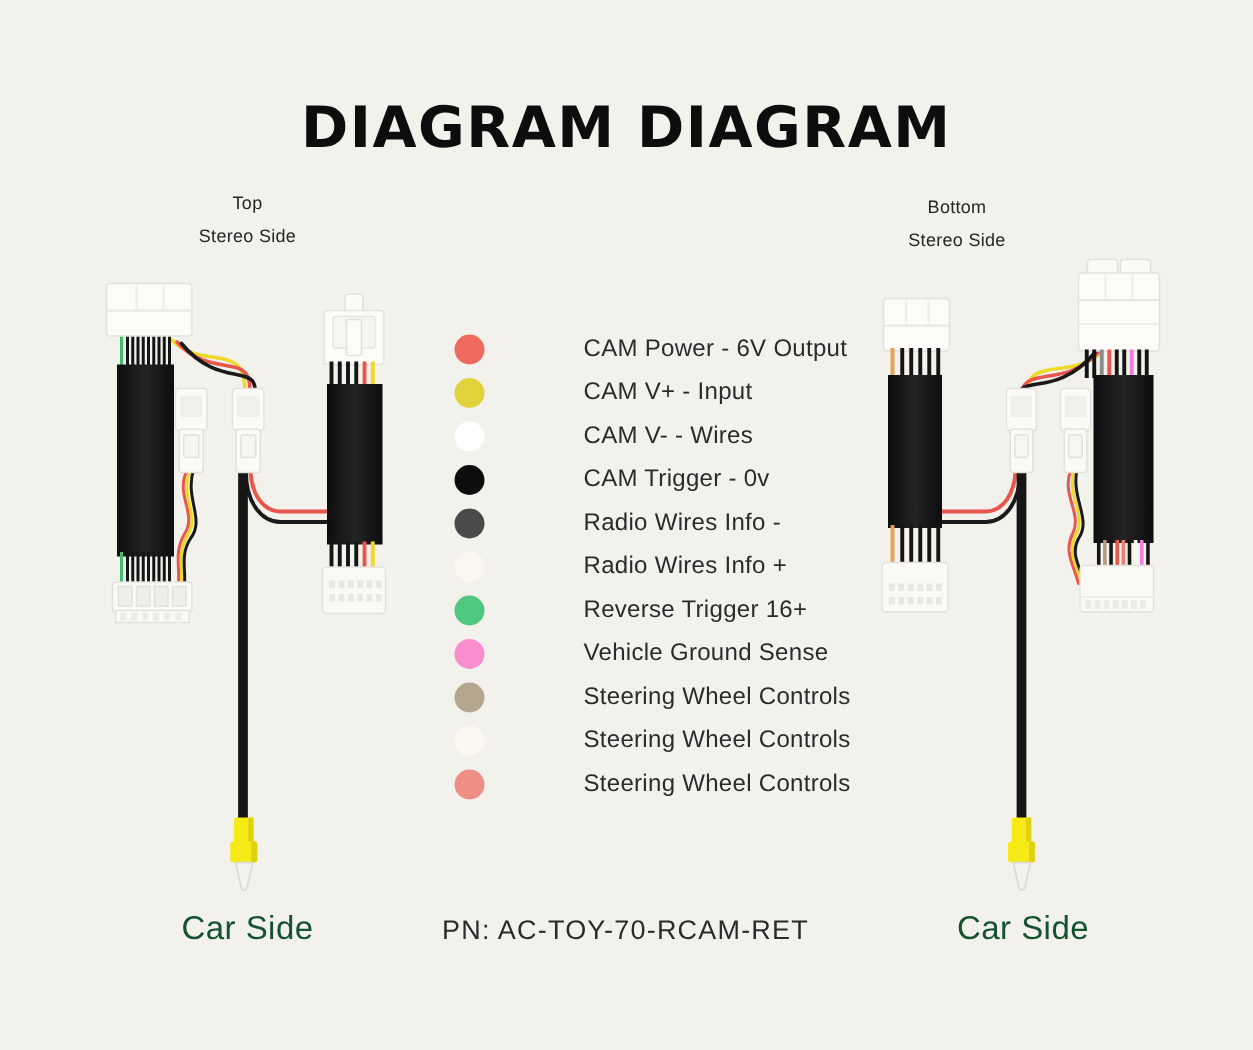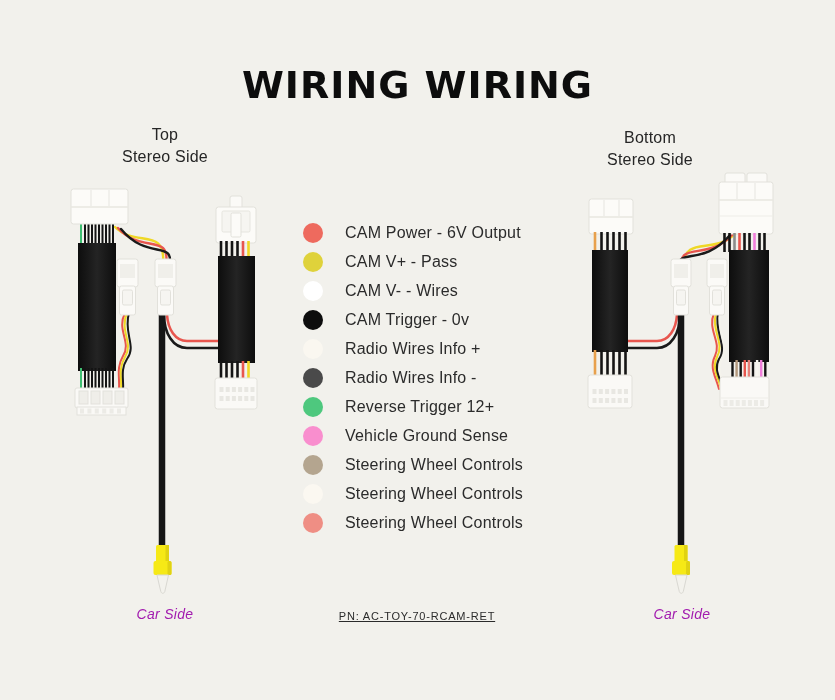--- a/index.html
+++ b/index.html
@@ -8,44 +8,44 @@
     background:#F2F1EC;
     font-family:"Liberation Sans",sans-serif;color:#2D2D2D;
   }
   .page-title{
     position:absolute;top:63px;left:0;right:0;text-align:center;
     font-family:"DejaVu Sans",sans-serif;font-weight:bold;
     font-size:38px;letter-spacing:1px;color:#0D0D0D;white-space:nowrap;
   }
   .side-label{
     position:absolute;width:180px;text-align:center;
-    font-size:16px;line-height:22px;color:#262626;letter-spacing:.2px;
+    font-size:12px;line-height:22px;color:#262626;letter-spacing:.2px;
   }
   .side-label.left{left:75px;top:124px;}
-  .side-label.right{left:560px;top:127px;}
+  .side-label.right{left:548px;top:127px;}
   .legend{position:absolute;left:303px;top:218px;}
   .legend-row{display:flex;align-items:center;height:29px;}
   .legend-dot{width:20px;height:20px;border-radius:50%;margin-right:22px;flex:none;}
-  .legend-label{font-size:16px;letter-spacing:.2px;color:#2B2B2B;white-space:nowrap;}
+  .legend-label{font-size:16px;letter-spacing:.2px;color:#2B2B2B;white-space:nowrap;margin-left:44px;}
   .car-label{
     position:absolute;width:160px;text-align:center;top:606px;
-    font-size:14px;color:#a21caf;letter-spacing:.3px;font-style:italic;
+    font-size:22px;color:#14532d;letter-spacing:.3px;
   }
   .car-label.left{left:85px;}
   .car-label.right{left:602px;}
   .part-number{
     position:absolute;top:610px;left:217px;width:400px;text-align:center;
-    font-size:11px;letter-spacing:.8px;color:#2B2B2B;white-space:nowrap;text-decoration:underline;
+    font-size:18px;letter-spacing:.8px;color:#2B2B2B;white-space:nowrap;
   }
   svg{position:absolute;display:block;}
 </style>
 </head>
 <body style="background: rgb(242, 241, 236);">
 
-<div class="page-title">WIRING WIRING</div>
+<div class="page-title">DIAGRAM DIAGRAM</div>
 
 <div class="side-label left">
   <div>Top</div>
   <div>Stereo Side</div>
 </div>
 <div class="side-label right">
   <div>Bottom</div>
   <div>Stereo Side</div>
 </div>
 
@@ -325,41 +325,41 @@
 </svg>
 
 <div class="legend">
 
 <div class="legend-row">
     <span class="legend-dot" style="background: rgb(238, 106, 94);"></span>
     <span class="legend-label">CAM Power - 6V Output</span>
   </div>
     <div class="legend-row">
     <span class="legend-dot" style="background: rgb(223, 210, 59);"></span>
-    <span class="legend-label">CAM V+ - Pass</span>
+    <span class="legend-label">CAM V+ - Input</span>
   </div>
     <div class="legend-row">
     <span class="legend-dot" style="background: rgb(255, 255, 255);"></span>
     <span class="legend-label">CAM V- - Wires</span>
   </div>
     <div class="legend-row">
     <span class="legend-dot" style="background: rgb(13, 13, 13);"></span>
     <span class="legend-label">CAM Trigger - 0v</span>
   </div>
     <div class="legend-row">
+    <span class="legend-dot" style="background: rgb(74, 74, 74);"></span>
+    <span class="legend-label">Radio Wires Info -</span>
+  </div>
+    <div class="legend-row">
     <span class="legend-dot" style="background: rgb(250, 247, 240);"></span>
     <span class="legend-label">Radio Wires Info +</span>
   </div>
     <div class="legend-row">
-    <span class="legend-dot" style="background: rgb(74, 74, 74);"></span>
-    <span class="legend-label">Radio Wires Info -</span>
-  </div>
-    <div class="legend-row">
     <span class="legend-dot" style="background: rgb(78, 200, 126);"></span>
-    <span class="legend-label">Reverse Trigger 12+</span>
+    <span class="legend-label">Reverse Trigger 16+</span>
   </div>
     <div class="legend-row">
     <span class="legend-dot" style="background: rgb(249, 142, 206);"></span>
     <span class="legend-label">Vehicle Ground Sense</span>
   </div>
     <div class="legend-row">
     <span class="legend-dot" style="background: rgb(180, 165, 143);"></span>
     <span class="legend-label">Steering Wheel Controls</span>
   </div>
     <div class="legend-row">

